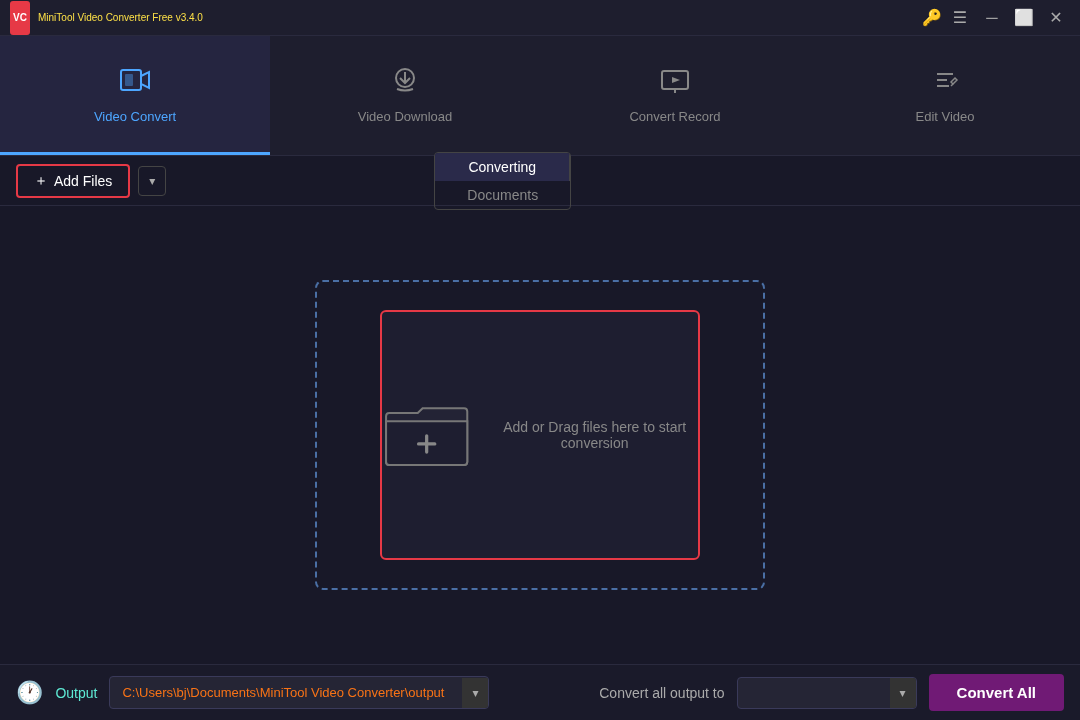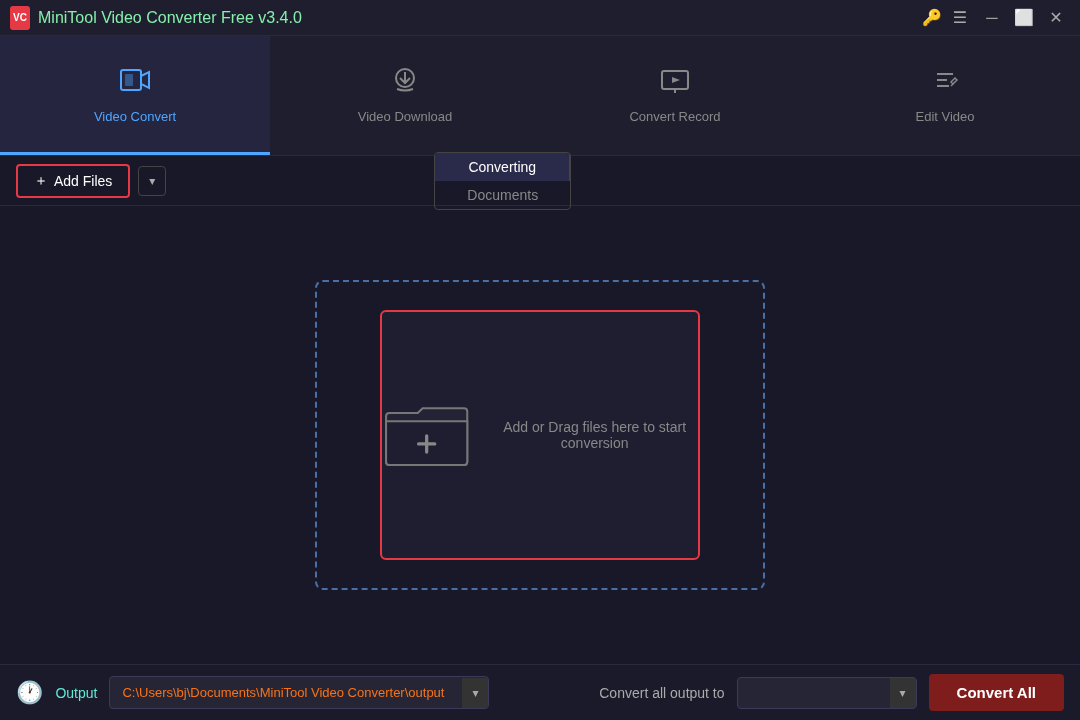--- a/index.html
+++ b/index.html
@@ -24,33 +24,33 @@
       padding: 0 10px;
       border-bottom: 1px solid #2a2a3e;
     }
     .title-bar-left {
       display: flex;
       align-items: center;
       gap: 8px;
     }
     .app-logo {
       width: 20px;
-      height: 24px;
+      height: 34px;
       background: #e63946;
       border-radius: 3px;
       display: flex;
       align-items: center;
       justify-content: center;
       font-size: 10px;
       font-weight: bold;
       color: white;
     }
     .title-text {
-      font-size: 16px;
-      color: #86efac;
+      font-size: 10px;
+      color: #fde047;
     }
     .title-bar-right {
       display: flex;
       align-items: center;
       gap: 4px;
     }
     .title-btn {
       width: 28px;
       height: 28px;
       background: transparent;
@@ -263,21 +263,21 @@
     }
     .format-arrow {
       background: #333;
       border: none;
       color: #aaa;
       padding: 8px 10px;
       cursor: pointer;
       font-size: 12px;
     }
     .convert-all-btn {
-      background: #7f1d1d;
+      background: #701a75;
       border: none;
       color: #fff;
       padding: 10px 28px;
       border-radius: 4px;
       font-size: 15px;
       font-weight: 600;
       cursor: pointer;
       white-space: nowrap;
     }
 

